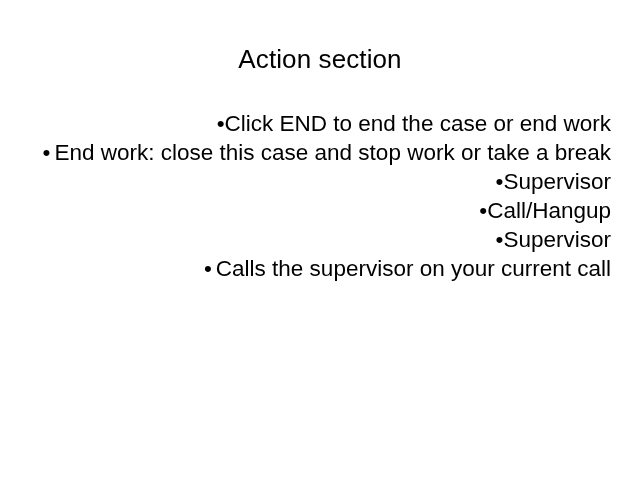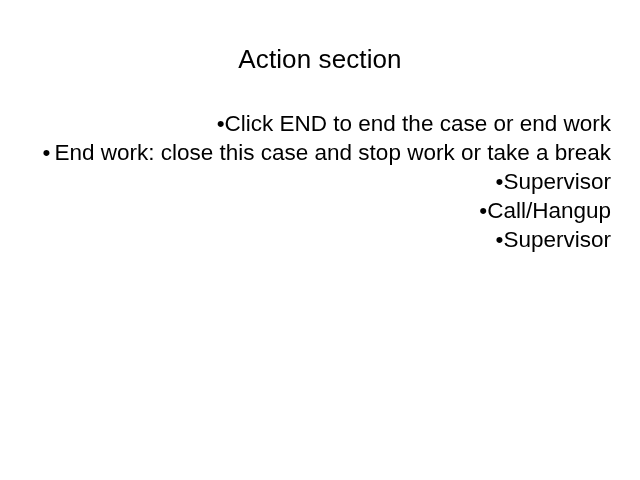--- a/index.html
+++ b/index.html
@@ -83,16 +83,17 @@
 
     <div class="bullet-item level-2"><span class="marker">•</span><span class="bullet-text">End work: close this case and stop work or take a break</span></div>
 
     <div class="bullet-item level-1"><span class="marker">•</span><span class="bullet-text">Supervisor</span></div>
 
 
     <div class="bullet-item level-1"><span class="marker">•</span><span class="bullet-text">Call/Hangup</span></div>
 
     <div class="bullet-item level-1"><span class="marker">•</span><span class="bullet-text">Supervisor</span></div>
 
+    <div class="bullet-item level-2"><span class="marker">•</span><span class="bullet-text">Calls the supervisor on your current call</span></div>
 
 
   </div>
 </div>
 
 </body></html>

